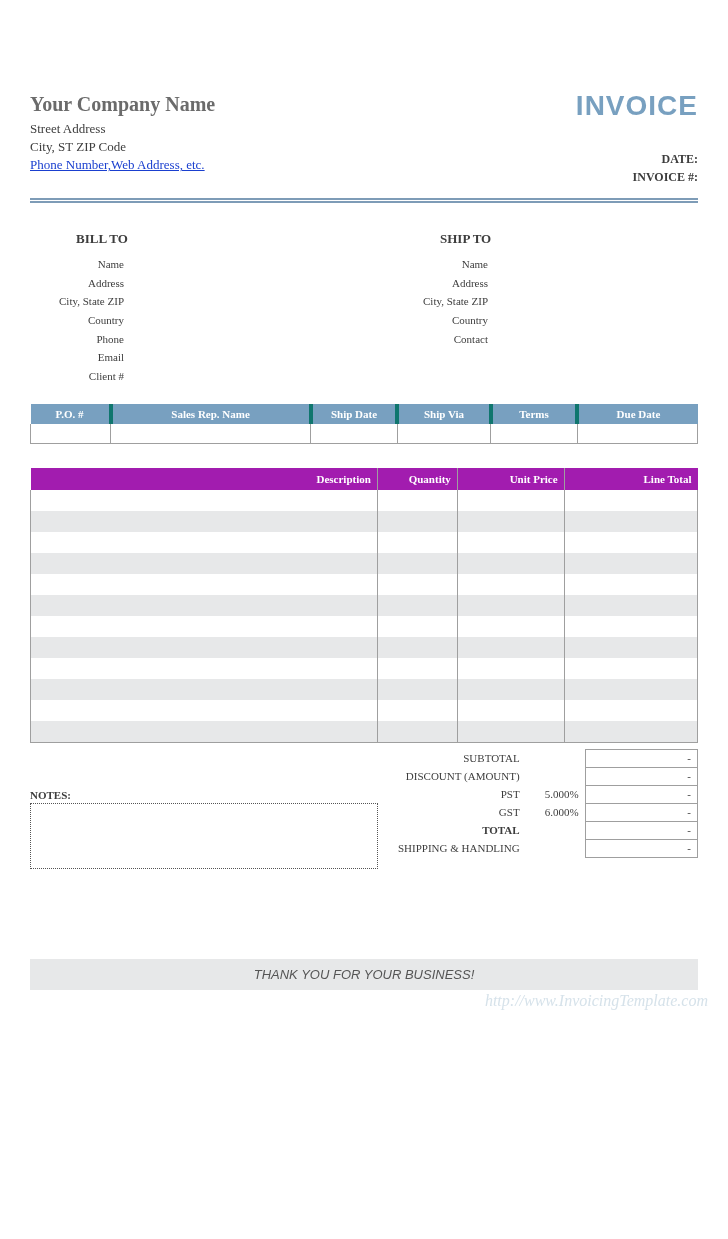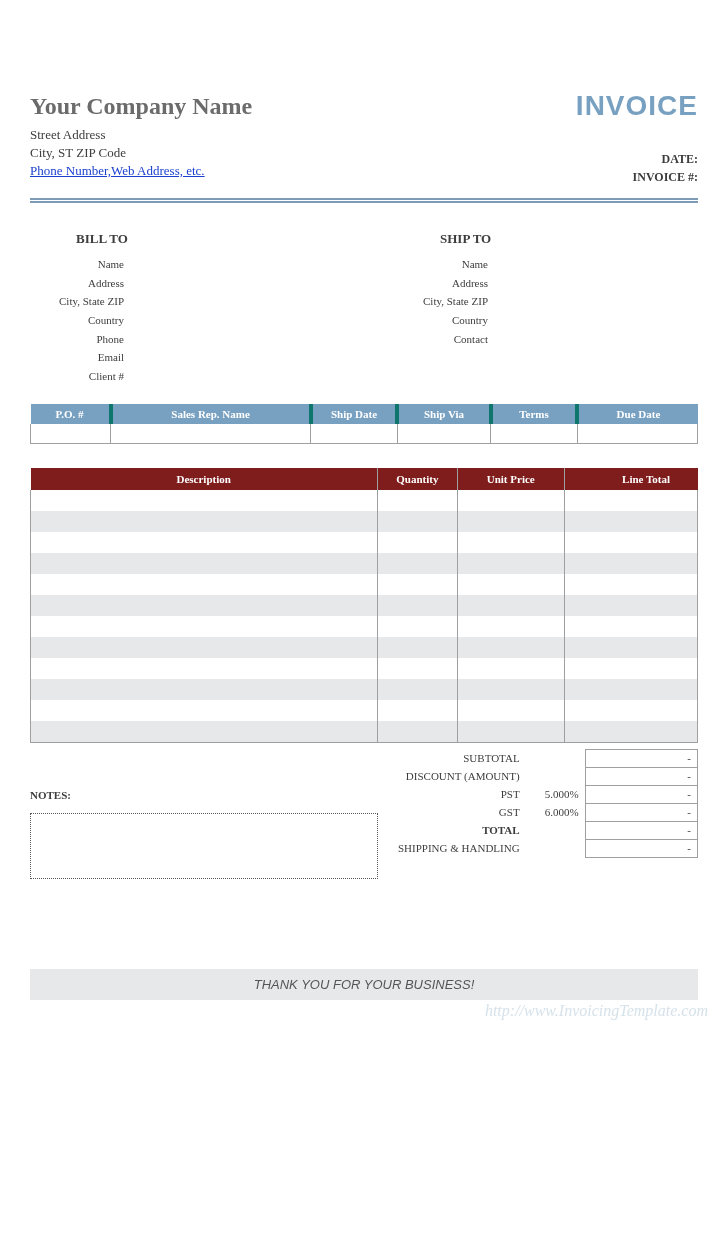--- a/index.html
+++ b/index.html
@@ -34,21 +34,21 @@
   }
   .logo .c1 { color: #b03030; }
   .logo .c2 { color: #3a8b3a; }
   .logo .c3 { color: #c49b00; }
   .logo .c4 { color: #2d6bb0; }
   .logo .c5 { color: #6a3fb0; }
   .logo .c6 { color: #b03080; }
   .logo .c7 { color: #3a8b8b; }
   .company-block { font-size: 13px; line-height: 1.4; }
   .company-name {
-    font-size: 24px;
+    font-size: 20px;
     font-weight: bold;
     color: #6b6b6b;
     margin-bottom: 2px;
   }
   .link {
     color: #1a3fcf;
     text-decoration: underline;
   }
   .header-right {
     text-align: right;
@@ -106,27 +106,27 @@
   .meta-table th:last-child { border-right: none; }
   .meta-table td {
     border: 1px solid #9f9f9f;
     border-top: none;
     height: 20px;
     font-size: 11px;
     padding: 2px 6px;
   }
   .items-table { margin-top: 24px; }
   .items-table th {
-    background: #7f1d1d;
+    background: #a21caf;
     color: #fff;
     font-family: Georgia, serif;
     font-weight: bold;
     font-size: 11px;
     padding: 5px 6px;
-    text-align: center;
+    text-align: right;
   }
   .items-table thead th.desc { width: 52%; border-right: 1px solid #9f9f9f; }
   .items-table thead th.qty  { width: 12%; border-right: 1px solid #9f9f9f; }
   .items-table thead th.unit { width: 16%; border-right: 1px solid #9f9f9f; }
   .items-table thead th.tot  { width: 20%; padding-left: 36px; }
   .items-wrap {
     border-left: 1px solid #9f9f9f;
     border-right: 1px solid #9f9f9f;
     border-bottom: 1px solid #9f9f9f;
   }
@@ -137,21 +137,21 @@
   }
   .items-table tbody td:first-child { border-left: none; }
   .items-table tbody tr:nth-child(even) td { background: #e7e8e9; }
   .totals-area {
     display: flex;
     gap: 14px;
     margin-top: 6px;
     align-items: flex-start;
   }
   .notes-side { flex: 0 0 348px; padding-top: 40px; }
-  .notes-label { font-size: 11px; font-weight: bold; margin-bottom: 12px; }
+  .notes-label { font-size: 11px; font-weight: bold; margin-bottom: 2px; }
   .notes-box {
     border: 1px dotted #555;
     height: 66px;
     width: 100%;
   }
   .totals-side { flex: 1; }
   .totals-table { width: 100%; }
   .totals-table td {
     font-size: 11px;
     padding: 1px 6px;

